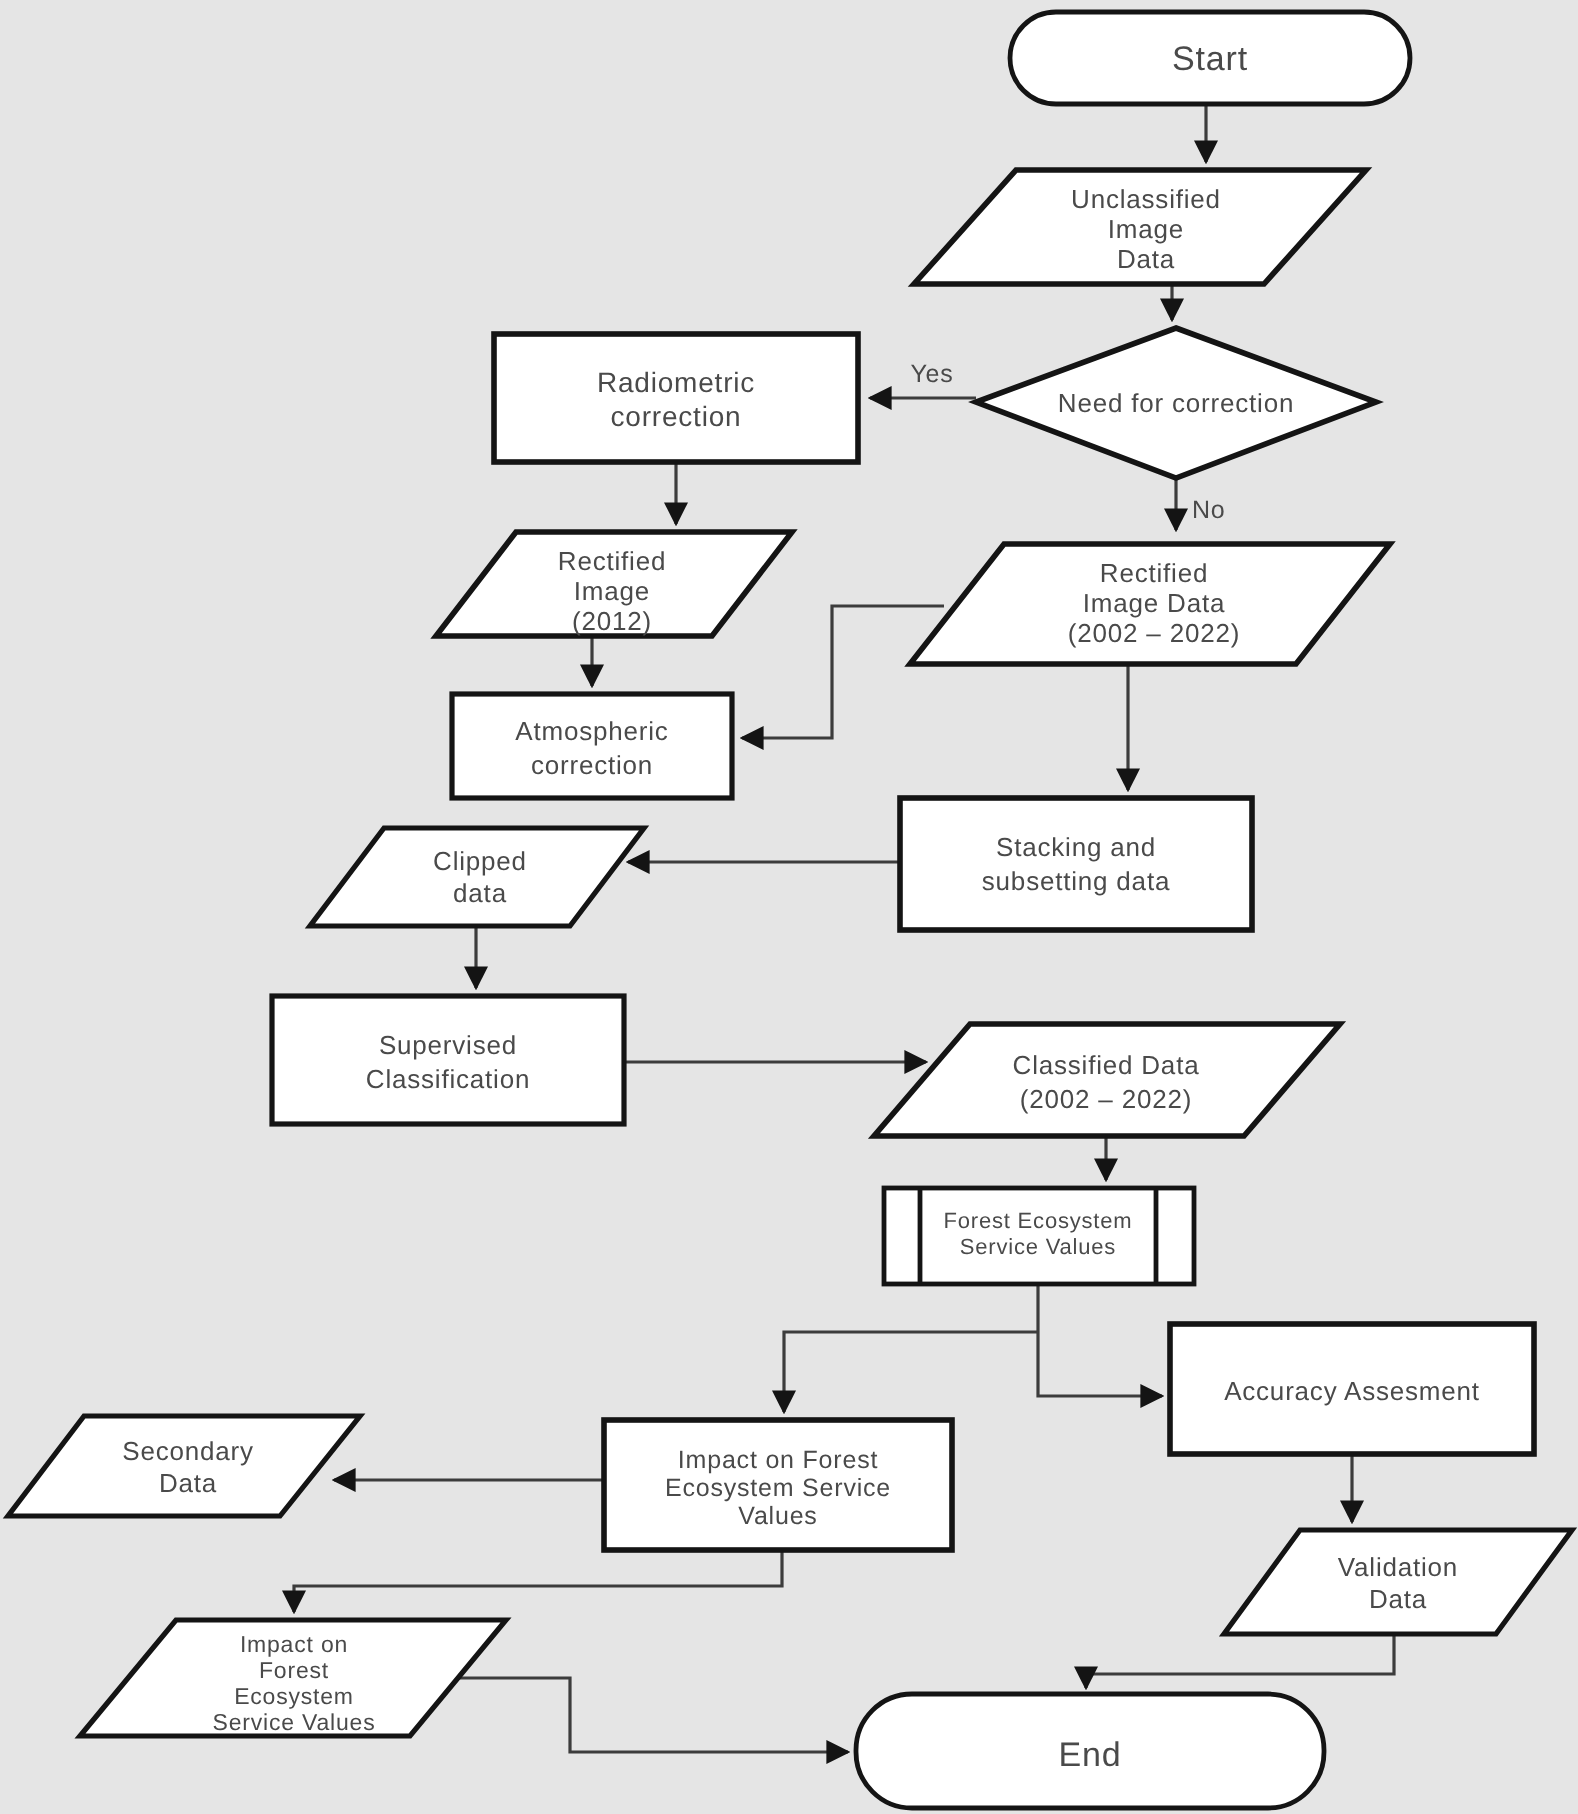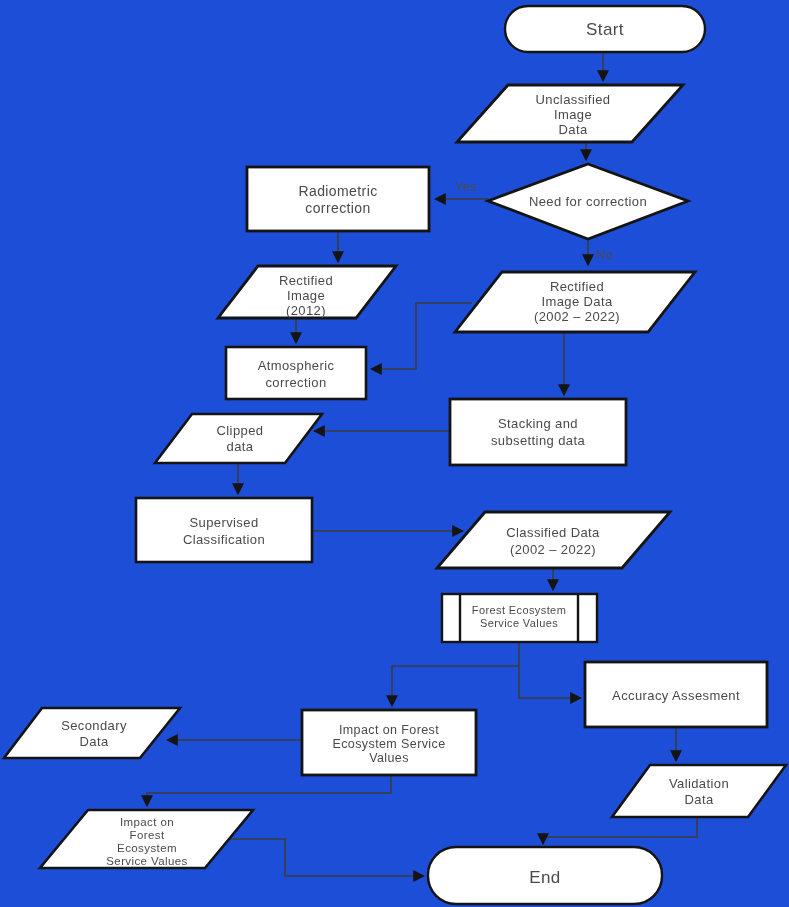--- a/index.html
+++ b/index.html
@@ -1,20 +1,20 @@
 <!DOCTYPE html>
 <html><head>
 <meta charset="utf-8">
 <style>
   html, body { margin: 0; padding: 0; background: #ffffff; }
   .canvas {
     position: relative;
     width: 789px;
     height: 907px;
-    background: #1d4ed8;
+    background: #e5e5e5;
     font-family: "Liberation Sans", sans-serif;
   }
   svg { display: block; }
   .shape { fill: #ffffff; stroke: #141414; }
   .sw24 { stroke-width: 2.4; }
   .sw26 { stroke-width: 2.6; }
   .sw28 { stroke-width: 2.8; }
   .connector { fill: none; stroke: #3c3c3c; stroke-width: 1.6; }
   .lbl {
     font-family: "Liberation Sans", sans-serif;

